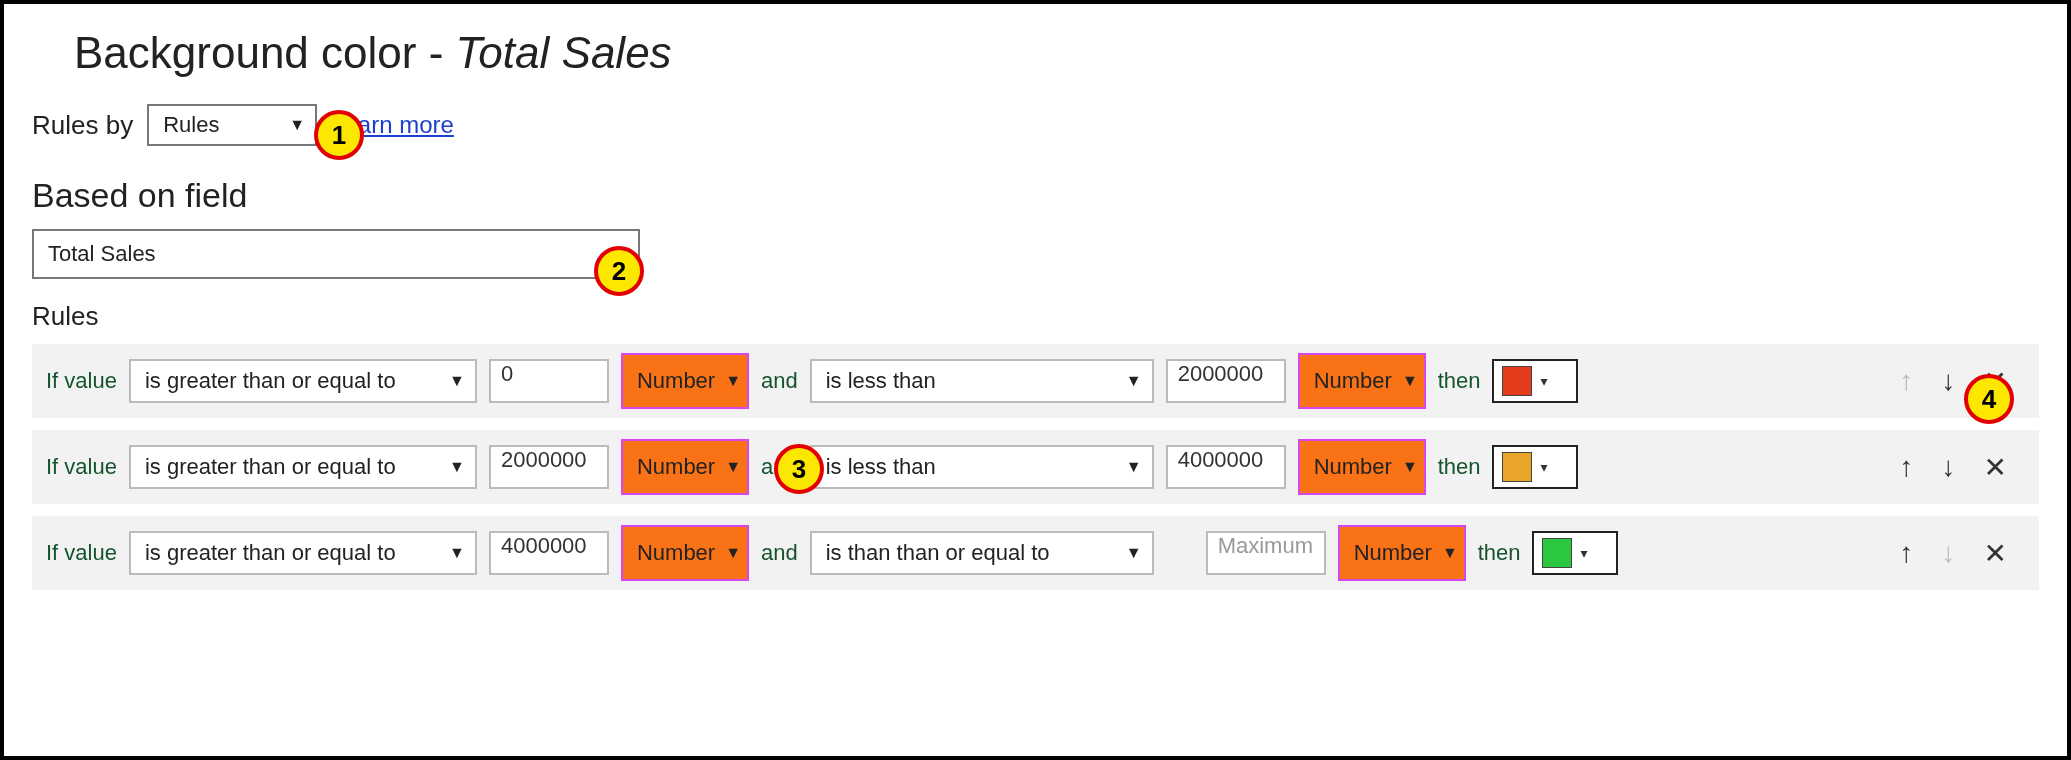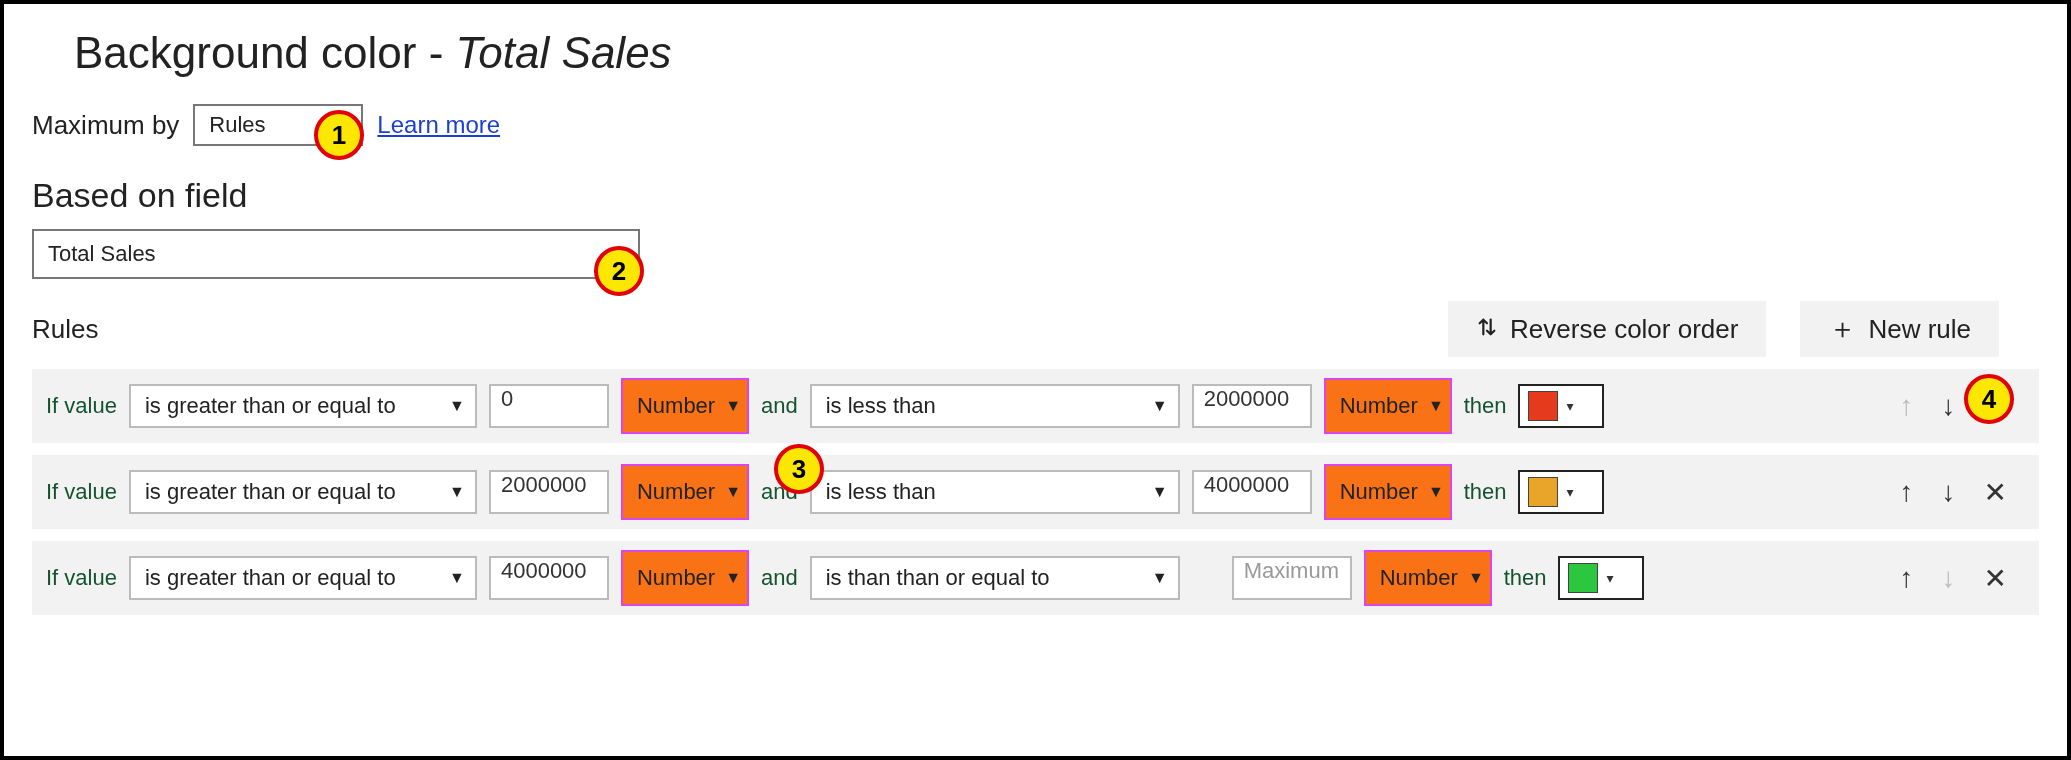--- a/index.html
+++ b/index.html
@@ -110,21 +110,21 @@
     font-size: 22px;
     color: #14532d;
   }
   .op-select {
     width: 348px;
     height: 44px;
     border: 2px solid #bbb;
     background: #fff;
     font-size: 22px;
   }
-  .op-select-wide { width: 370px; }
+  .op-select-wide { width: 344px; }
   .val-input {
     width: 120px;
     height: 44px;
     border: 2px solid #bbb;
     background: #fff;
     font-size: 22px;
     padding: 0 10px;
     color: #333;
   }
   .val-input.placeholder { color: #999; margin-left: 40px; }
@@ -187,51 +187,36 @@
 </head>
 <body>
 
 <div class="frame">
 
   <div class="title">
     <span>Background color</span><span> - </span><span class="field-name">Total Sales</span>
   </div>
 
   <div class="row">
-    <span class="label">Maximum by</span>
+    <span class="label">Rules by</span>
     <div class="select-box format-select">
       <span>Rules</span>
       <span class="caret">▼</span>
     </div>
     <a class="link">Learn more</a>
   </div>
 
   <div class="section-heading">Based on field</div>
   <div class="select-box field-select">
     <span>Total Sales</span>
     <span class="caret">▼</span>
   </div>
 
   <div class="rules-header-row">
     <span class="rules-label">Rules</span>
-    <div class="action-buttons">
-      <button class="btn">
-        <span>
-          <svg viewBox="0 0 24 24" fill="none" stroke="#222" stroke-width="2.4" stroke-linecap="round">
-            <path d="M8 4 L8 20 M8 4 L4 8 M8 4 L12 8"></path>
-            <path d="M16 20 L16 4 M16 20 L12 16 M16 20 L20 16"></path>
-          </svg>
-        </span>
-        <span>Reverse color order</span>
-      </button>
-      <button class="btn">
-        <span style="font-size:28px;line-height:1;">＋</span>
-        <span>New rule</span>
-      </button>
-    </div>
   </div>
 
   <div id="rules-container">
       <div class="rule-row">
     <span class="rule-text">If value</span>
     <div class="select-box op-select">
       <span>is greater than or equal to</span>
           <span class="caret">▼</span>
     </div>
     <div class="val-input ">0</div>

